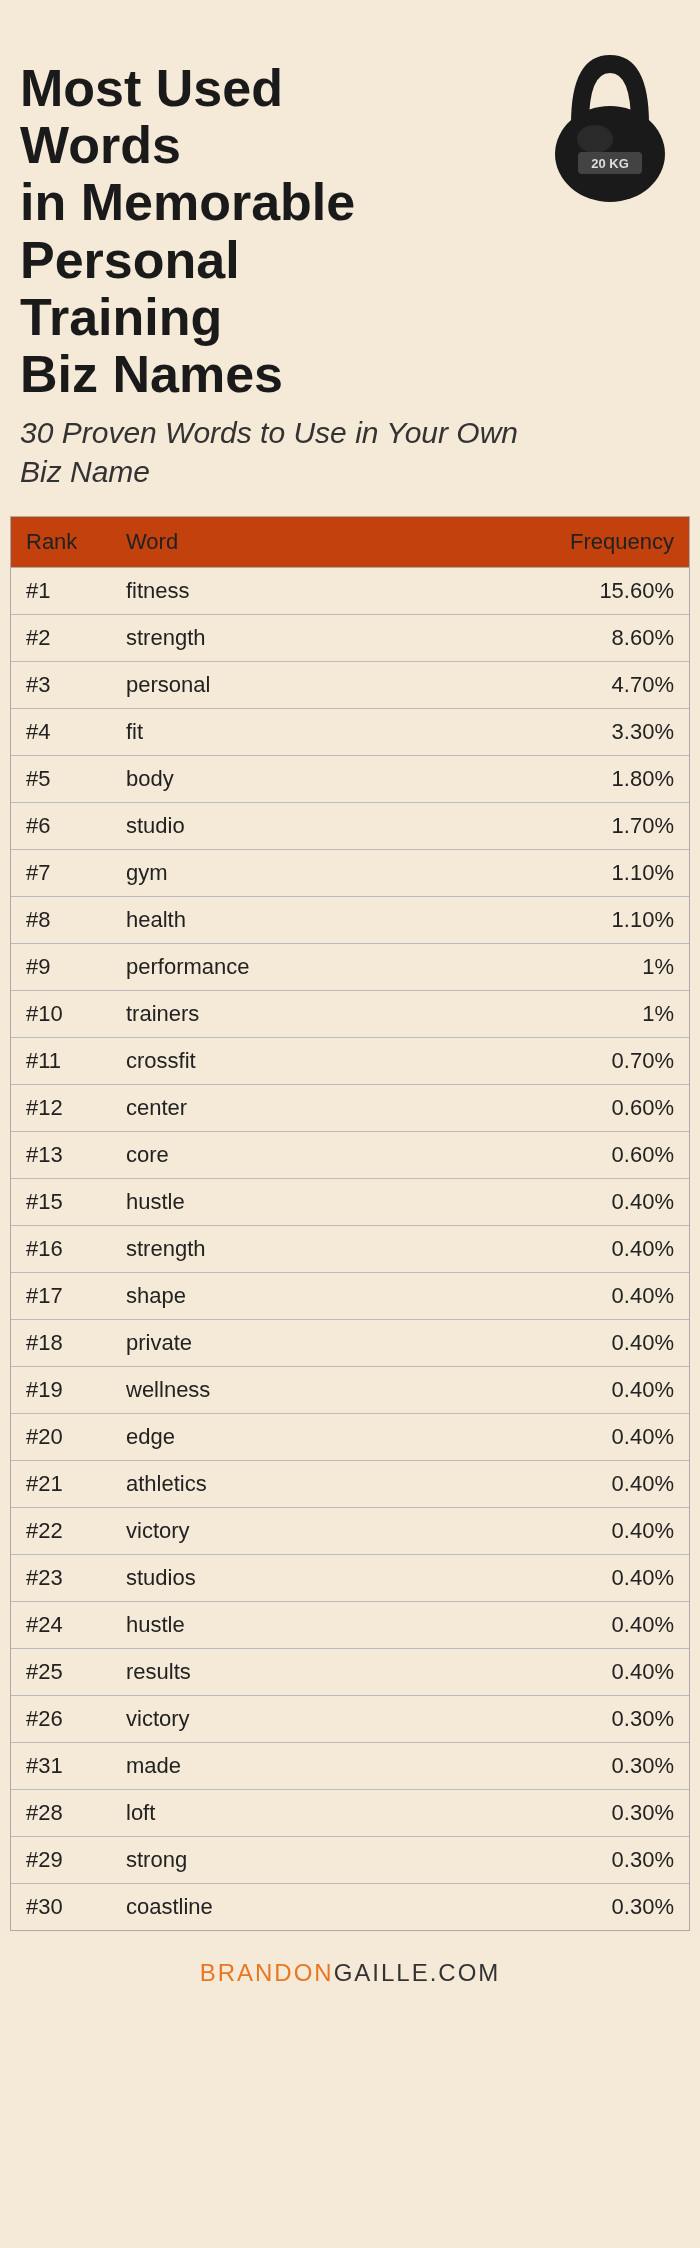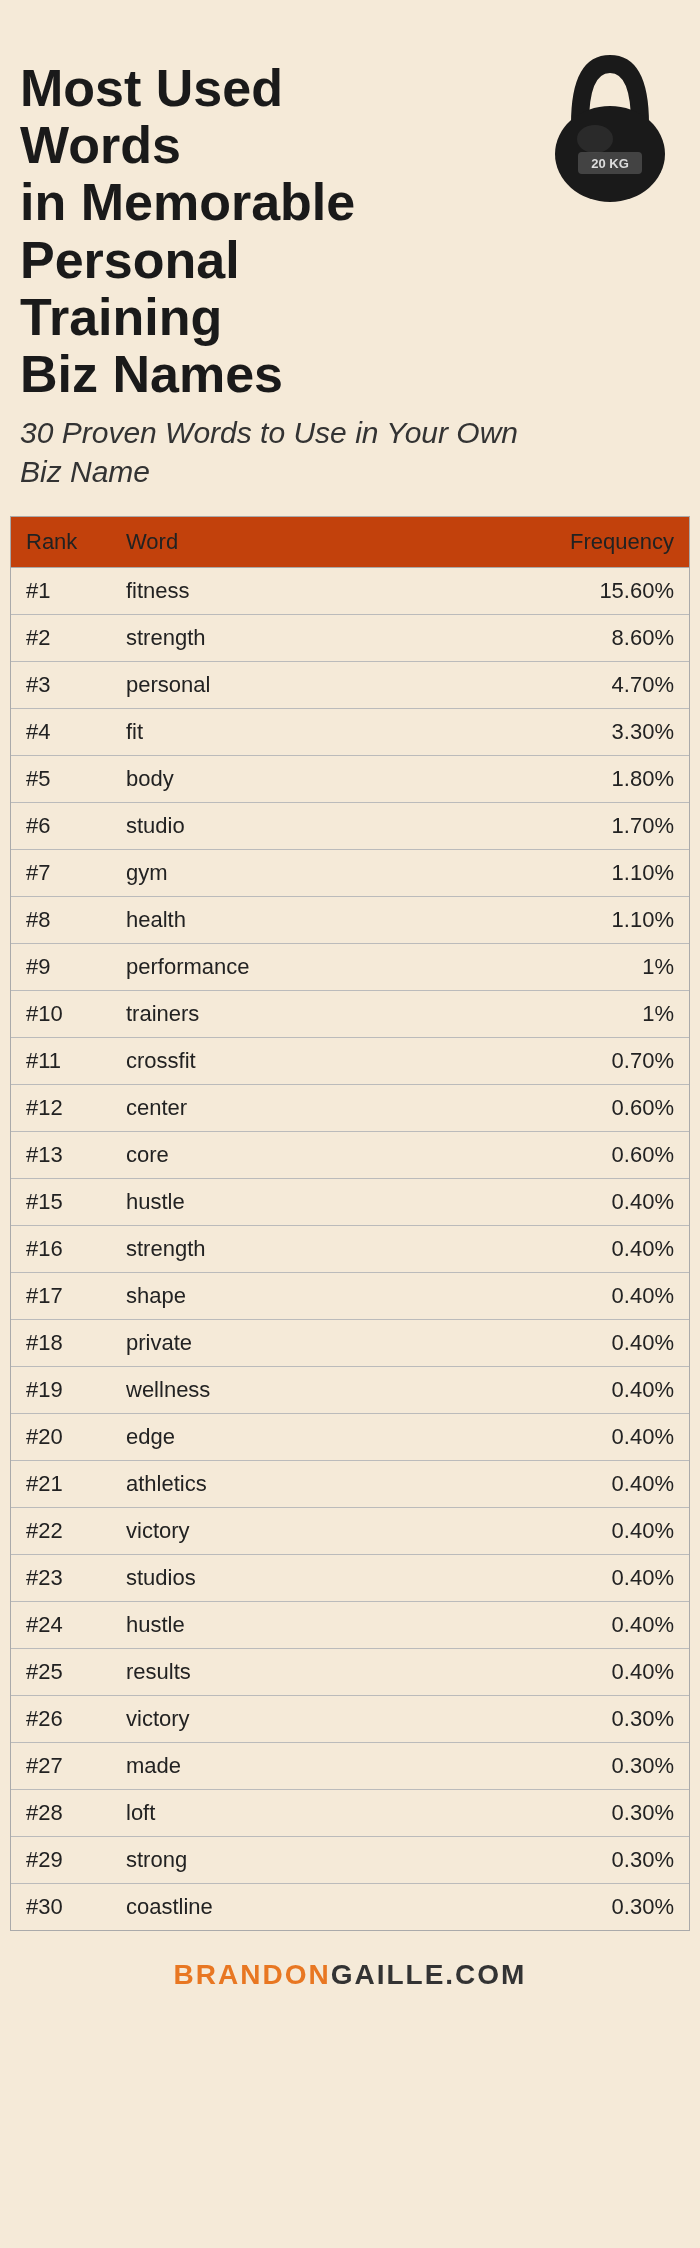--- a/index.html
+++ b/index.html
@@ -105,22 +105,22 @@
     tbody td.freq-col {
       text-align: right;
     }
 
     .footer-section {
       padding: 18px 20px;
       text-align: center;
     }
 
     .footer-brand {
-      font-size: 28px;
-      font-weight: 700;
+      font-size: 24px;
+      font-weight: 400;
       letter-spacing: 2px;
     }
 
     .footer-brand .brand-orange {
       color: #e87722;
     }
 
     .footer-brand .brand-dark {
       color: #333;
     }
@@ -285,21 +285,21 @@
             <td class="rank-col">#25</td>
             <td class="word-col">results</td>
             <td class="freq-col">0.40%</td>
           </tr>
           <tr>
             <td class="rank-col">#26</td>
             <td class="word-col">victory</td>
             <td class="freq-col">0.30%</td>
           </tr>
           <tr>
-            <td class="rank-col">#27</td>
+            <td class="rank-col">#31</td>
             <td class="word-col">made</td>
             <td class="freq-col">0.30%</td>
           </tr>
           <tr>
             <td class="rank-col">#28</td>
             <td class="word-col">loft</td>
             <td class="freq-col">0.30%</td>
           </tr>
           <tr>
             <td class="rank-col">#29</td>

